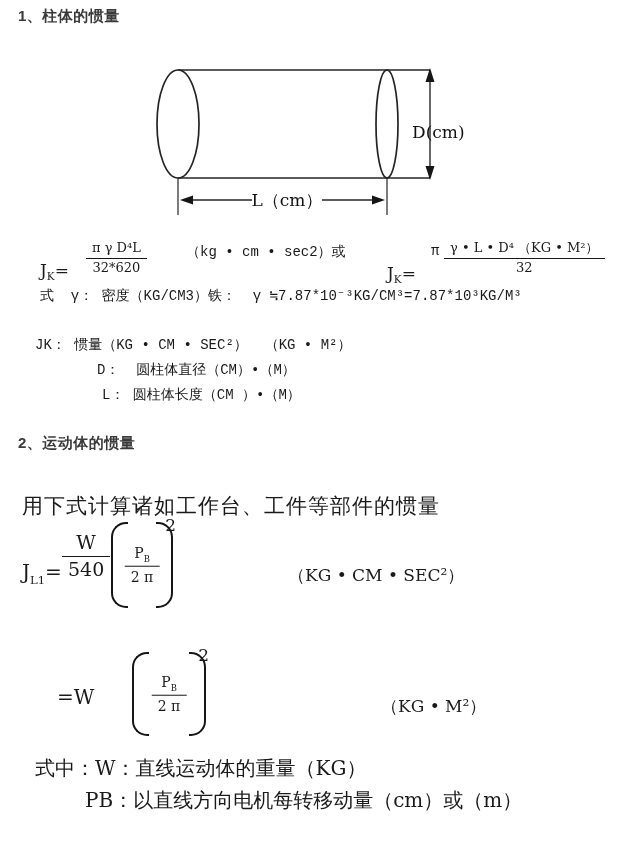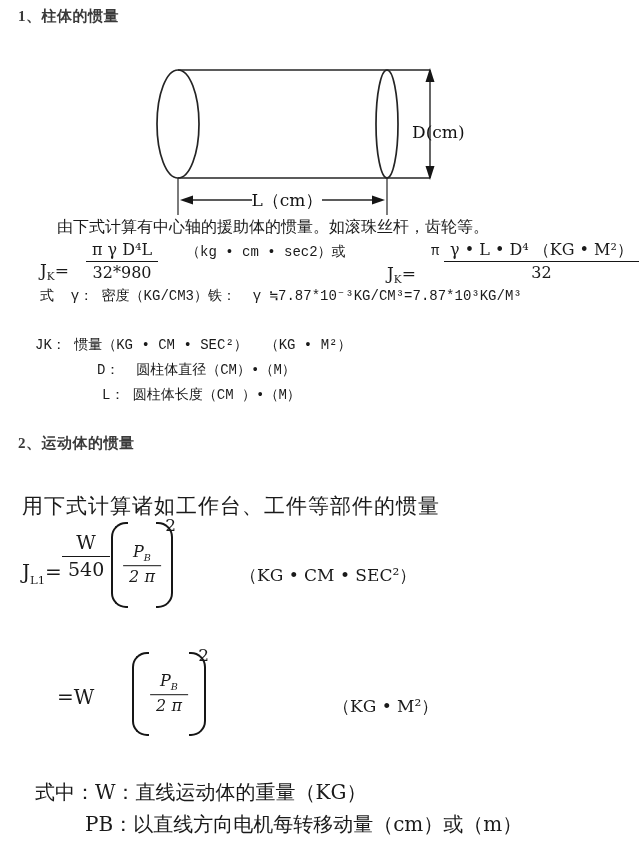--- a/index.html
+++ b/index.html
@@ -1,35 +1,35 @@
 <!DOCTYPE html>
 <html><head>
 <meta charset="utf-8">
 <style>
   html,body{margin:0;padding:0;background:#fff;}
   .page{position:relative;width:639px;height:850px;background:#ffffff;overflow:hidden;
         font-family:"DejaVu Serif","Liberation Serif",serif;color:#1a1a1a;}
   .abs{position:absolute;}
-  .h{font-family:Liberation Serif, serif;font-weight:bold;
+  .h{font-family:Liberation Sans, sans-serif;font-weight:bold;
      font-size:15px;color:#3a3a3a;letter-spacing:0.5px;}
   .t16{font-size:16px;}
   .t15{font-size:14px;white-space:pre;font-family:Liberation Mono, monospace;}
-  .t17{font-size:17px;white-space:pre;}
-  .t20{font-size:20px;white-space:pre;margin-top:24px;}
+  .t17{font-size:17px;white-space:pre;margin-left:48px;}
+  .t20{font-size:20px;white-space:pre;}
   .t21{font-size:21px;letter-spacing:1px;white-space:pre;}
   .jsym{font-size:17px;}
   .jsym sub{font-size:62%;}
   .big{font-size:20px;}
   .big sub{font-size:58%;}
   .frac{display:inline-flex;flex-direction:column;align-items:center;text-align:center;line-height:1.15;}
   .frac .num{align-self:stretch;text-align:center;border-bottom:1.6px solid #161616;padding:0 6px 2px;white-space:pre;}
   .frac .den{padding:2px 6px 0;white-space:pre;}
-  .f15{font-size:16px;}
+  .f15{font-size:13px;}
   .f19{font-size:19px;}
-  .f17{font-size:16px;font-style:italic;}
+  .f17{font-size:14px;}
   .f17 sub,.f19 sub{font-size:60%;}
   .bgrp{position:absolute;}
   .bk{position:absolute;top:0;height:100%;width:17px;box-sizing:border-box;border:2.6px solid #161616;}
   .bk.l{left:0;border-right:none;border-radius:15px 0 0 15px;}
   .bk.r{right:0;border-left:none;border-radius:0 15px 15px 0;}
   .bfr{position:absolute;left:50%;top:50%;transform:translate(-50%,-50%);}
   .exp{position:absolute;top:-7px;right:-3px;font-size:17px;}
   .diagram line,.diagram ellipse{stroke:#242424;fill:none;}
   .diagram text{font-family:"DejaVu Serif","Liberation Serif",serif;font-size:17px;fill:#111;}
   .diagram polygon{fill:#161616;stroke:none;}
@@ -56,27 +56,26 @@
     <line x1="38" y1="123" x2="38" y2="160" stroke-width="1.2"></line>
     <line x1="247" y1="123" x2="247" y2="160" stroke-width="1.2"></line>
 
     <line x1="50" y1="145" x2="112" y2="145" stroke-width="1.4"></line>
     <line x1="182" y1="145" x2="235" y2="145" stroke-width="1.4"></line>
     <polygon points="40,145 53,140.5 53,149.5"></polygon>
     <polygon points="245,145 232,140.5 232,149.5"></polygon>
     <text x="147" y="151" text-anchor="middle">L（cm）</text>
   </svg>
 
-  <div class="abs t16" style="left:57px;top:217px">由下式计算有中心轴的援助体的惯量。如滚珠丝杆，齿轮等。</div>
 
   <div class="abs jsym" style="left:40px;top:260px"><span>J</span><sub>K</sub><span>=</span></div>
 
   <div class="frac abs f15" style="left:86px;top:241px">
     <span class="num">π γ D⁴L</span>
-    <span class="den">32*980</span>
+    <span class="den">32*620</span>
   </div>
 
   <div class="abs t15" style="left:186px;top:243px">（kg • cm • sec2）或</div>
 
   <div class="abs jsym" style="left:387px;top:263px"><span>J</span><sub>K</sub><span>=</span></div>
 
   <div class="abs t15" style="left:431px;top:243px">π</div>
 
   <div class="frac abs f15" style="left:444px;top:241px">
     <span class="num">γ • L • D⁴ （KG • M²）</span>

